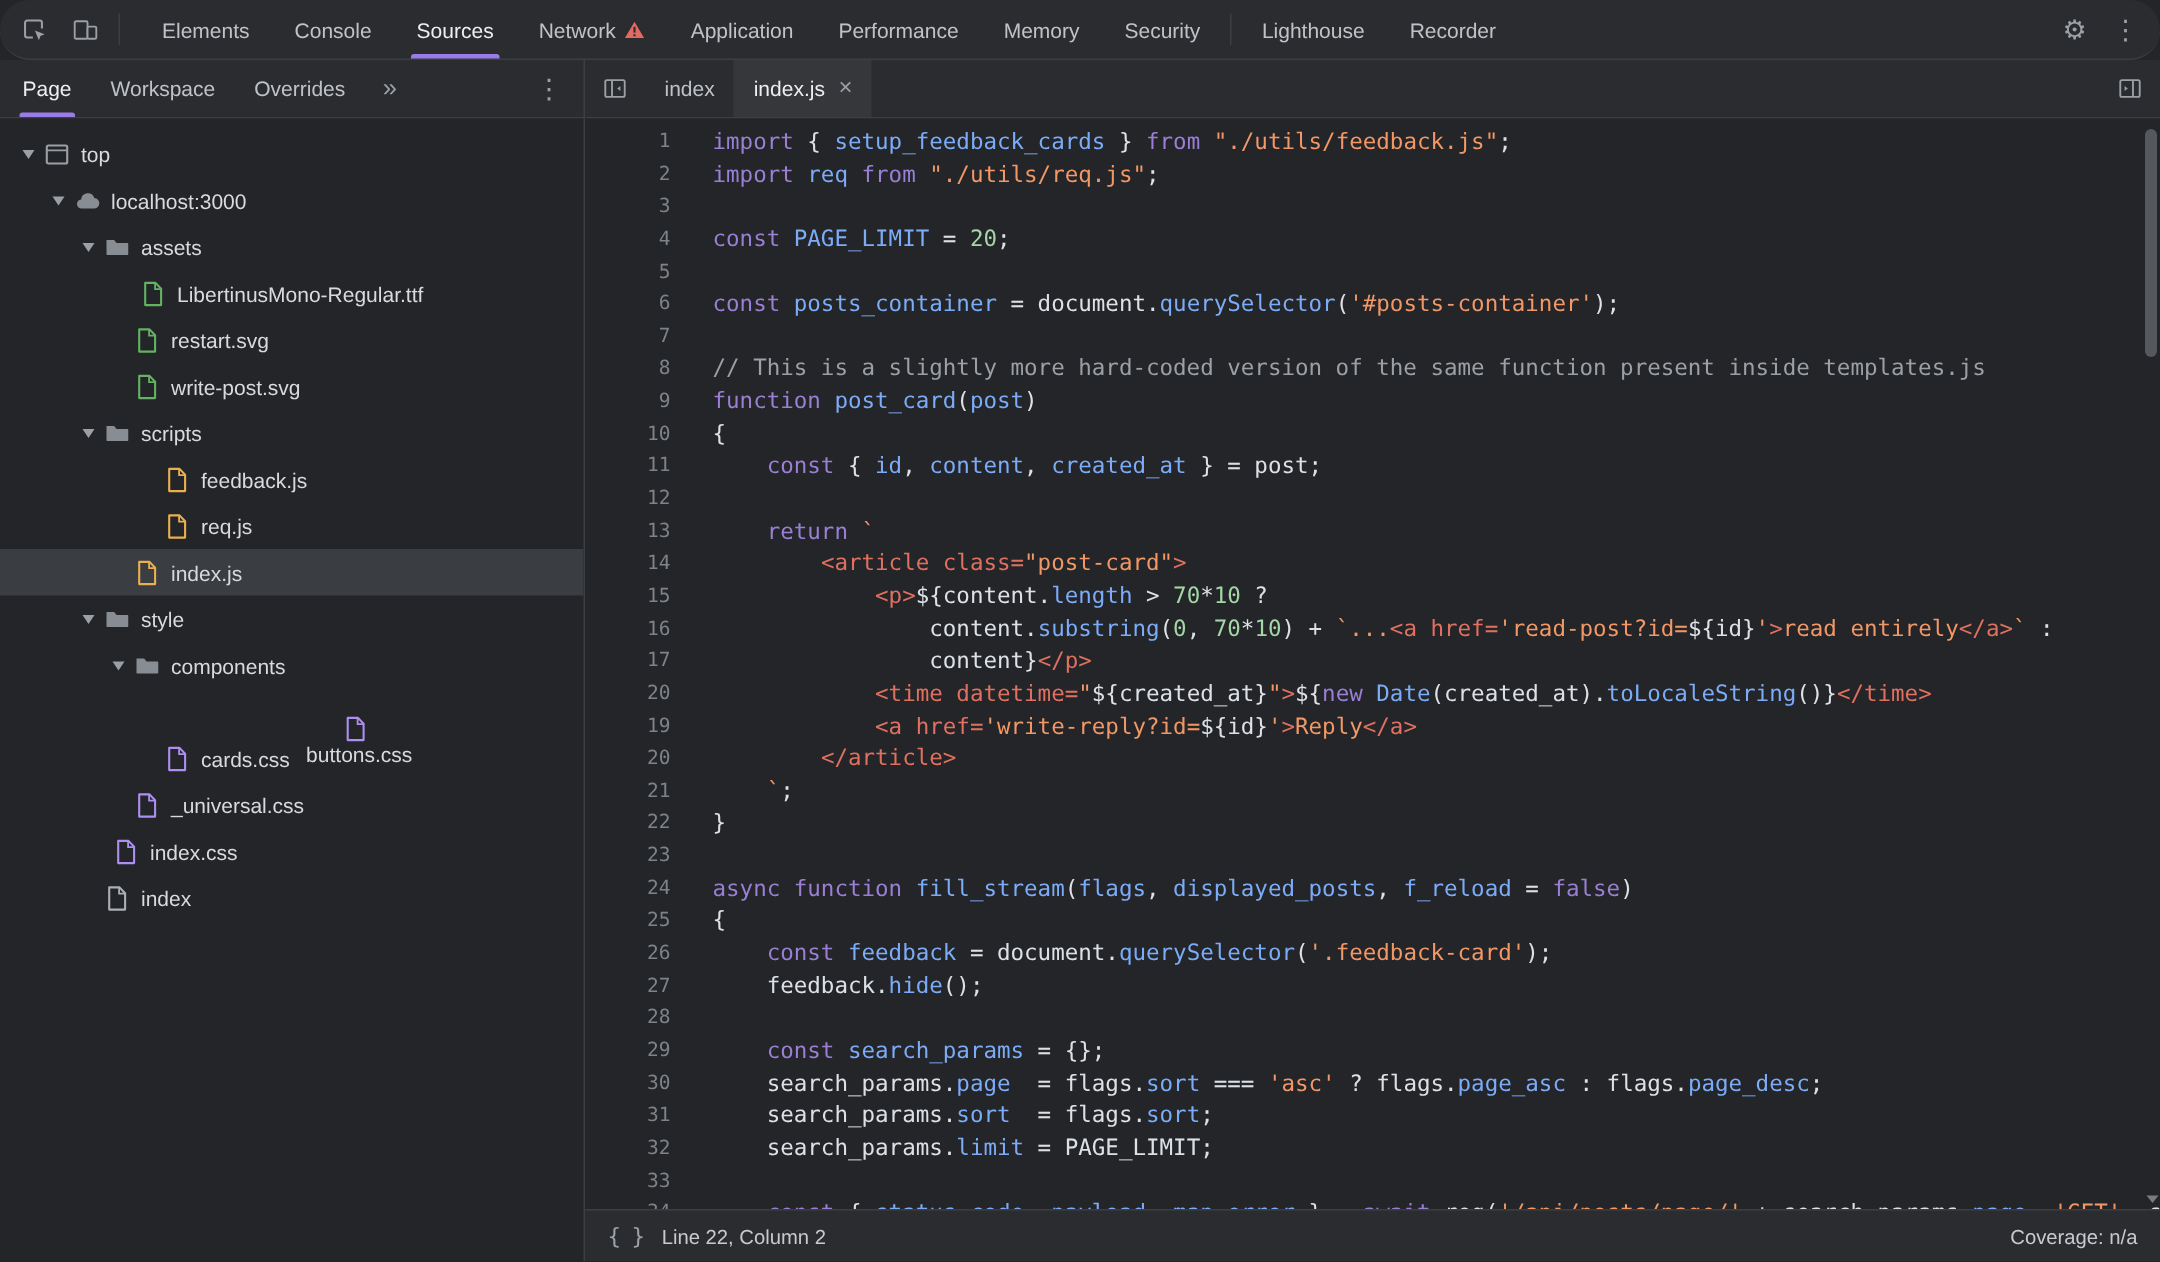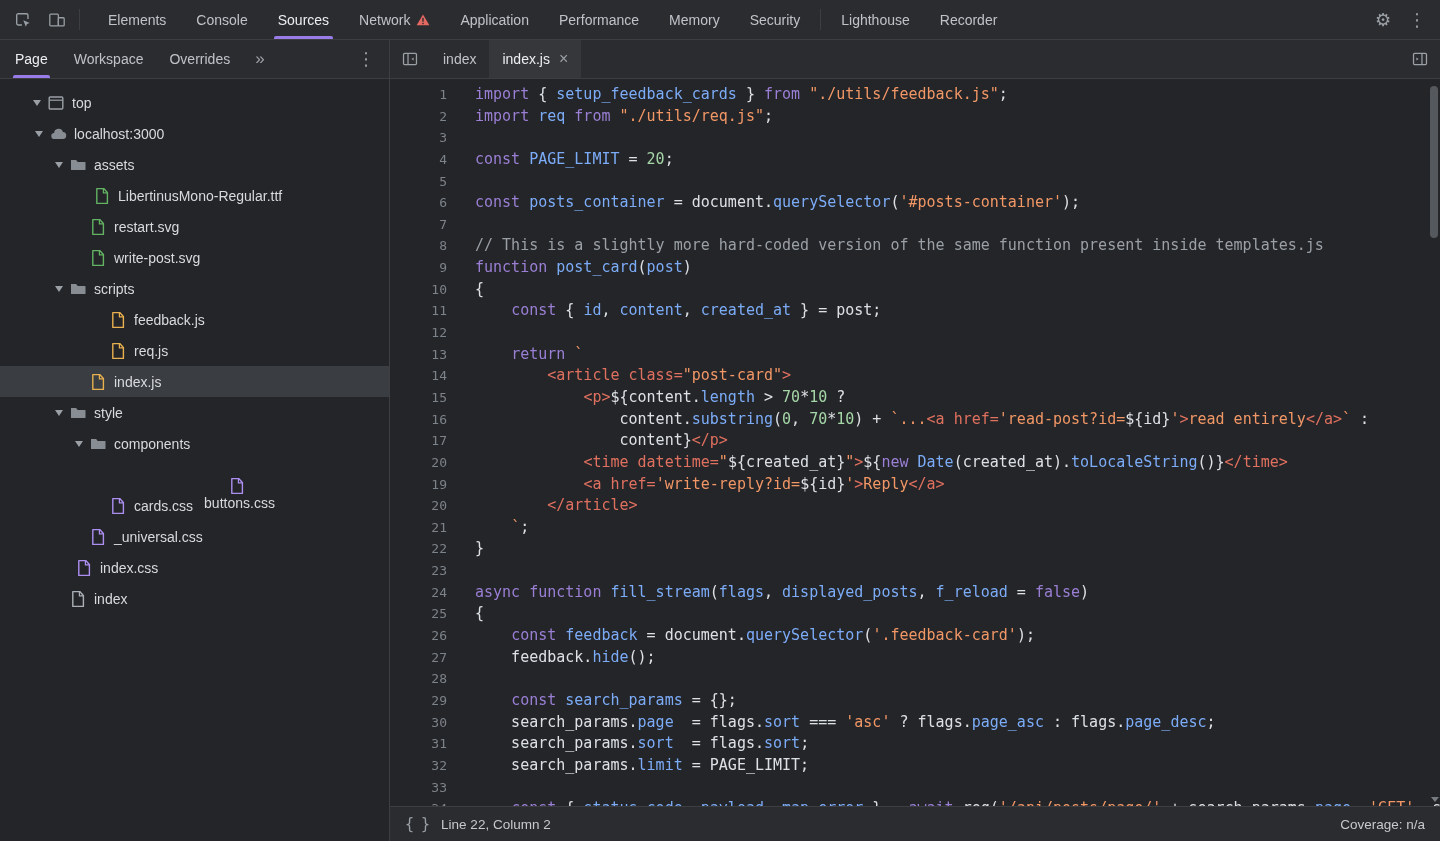--- a/index.html
+++ b/index.html
@@ -10,21 +10,21 @@
   --bg:#242528; --bg-bar:#2b2c2f; --border:#3c3e42;
   --txt:#d8dadd; --muted:#9aa0a6; --tab:#bfc3c8;
 }
 *{margin:0;padding:0;box-sizing:border-box;}
 html,body{width:1440px;height:841px;overflow:hidden;}
 body{background:var(--bg);font-family:"Liberation Sans",sans-serif;}
 button{font-family:inherit;}
 .app{width:1440px;height:841px;display:flex;flex-direction:column;color:var(--txt);}
 
 
-.main-toolbar{flex:0 0 40px;display:flex;align-items:stretch;background:var(--bg-bar);border-bottom:1px solid var(--border);padding:0 6px 0 6px;}
+.main-toolbar{flex:0 0 40px;display:flex;align-items:stretch;background:var(--bg-bar);border-bottom:1px solid var(--border);padding:0 6px 0 6px;border-radius:20px;}
 .icon-btn{background:none;border:none;color:var(--muted);min-width:34px;display:flex;align-items:center;justify-content:center;cursor:pointer;font-size:18px;padding:0;}
 .icon-btn svg{width:18px;height:18px;}
 .tb-divider{width:1px;background:var(--border);margin:9px 5px;flex:0 0 1px;}
 .tb-spacer,.strip-spacer{flex:1;}
 .main-tabs{display:flex;align-items:stretch;margin-left:8px;}
 .main-tab{position:relative;display:flex;align-items:center;gap:6px;background:none;border:none;color:var(--tab);font-size:14px;padding:0 15px;cursor:pointer;}
 .main-tab.active,.nav-tab.active{color:#eceef1;}
 .main-tab.active::after,.nav-tab.active::after{content:"";position:absolute;left:11px;right:11px;bottom:0;height:3px;border-radius:2px 2px 0 0;background:var(--accent);}
 .warn-icon{display:flex;color:var(--warn);}
 .warn-icon svg{width:14px;height:14px;}
@@ -171,21 +171,21 @@
             <rect x="2.8" y="3.8" width="14.4" height="12.4" rx="1.2" fill="none" stroke="currentColor" stroke-width="1.4"></rect>
             <line x1="12.2" y1="3.8" x2="12.2" y2="16.2" stroke="currentColor" stroke-width="1.4"></line>
             <path d="M6 8.2L8.4 10 6 11.8z" fill="currentColor"></path>
           </svg>
       </button>
     </div>
   </div>
 
   <div class="main-area">
     <aside class="file-tree" id="file-tree">
-        <div class="tree-row" style="padding-left: 28px; text-align: center;">
+        <div class="tree-row" style="padding-left: 10px; text-align: center;">
           <span class="tw">
             <span class="chev"></span>
           </span>
           <span class="ticon ic-frame">
             <svg viewBox="0 0 18 18">
               <rect x="2.2" y="3" width="13.6" height="12" rx="1" fill="none" stroke="currentColor" stroke-width="1.4"></rect>
               <line x1="2.2" y1="6.2" x2="15.8" y2="6.2" stroke="currentColor" stroke-width="1.2"></line>
             </svg>
           </span>
           <span class="tlabel">top</span>

